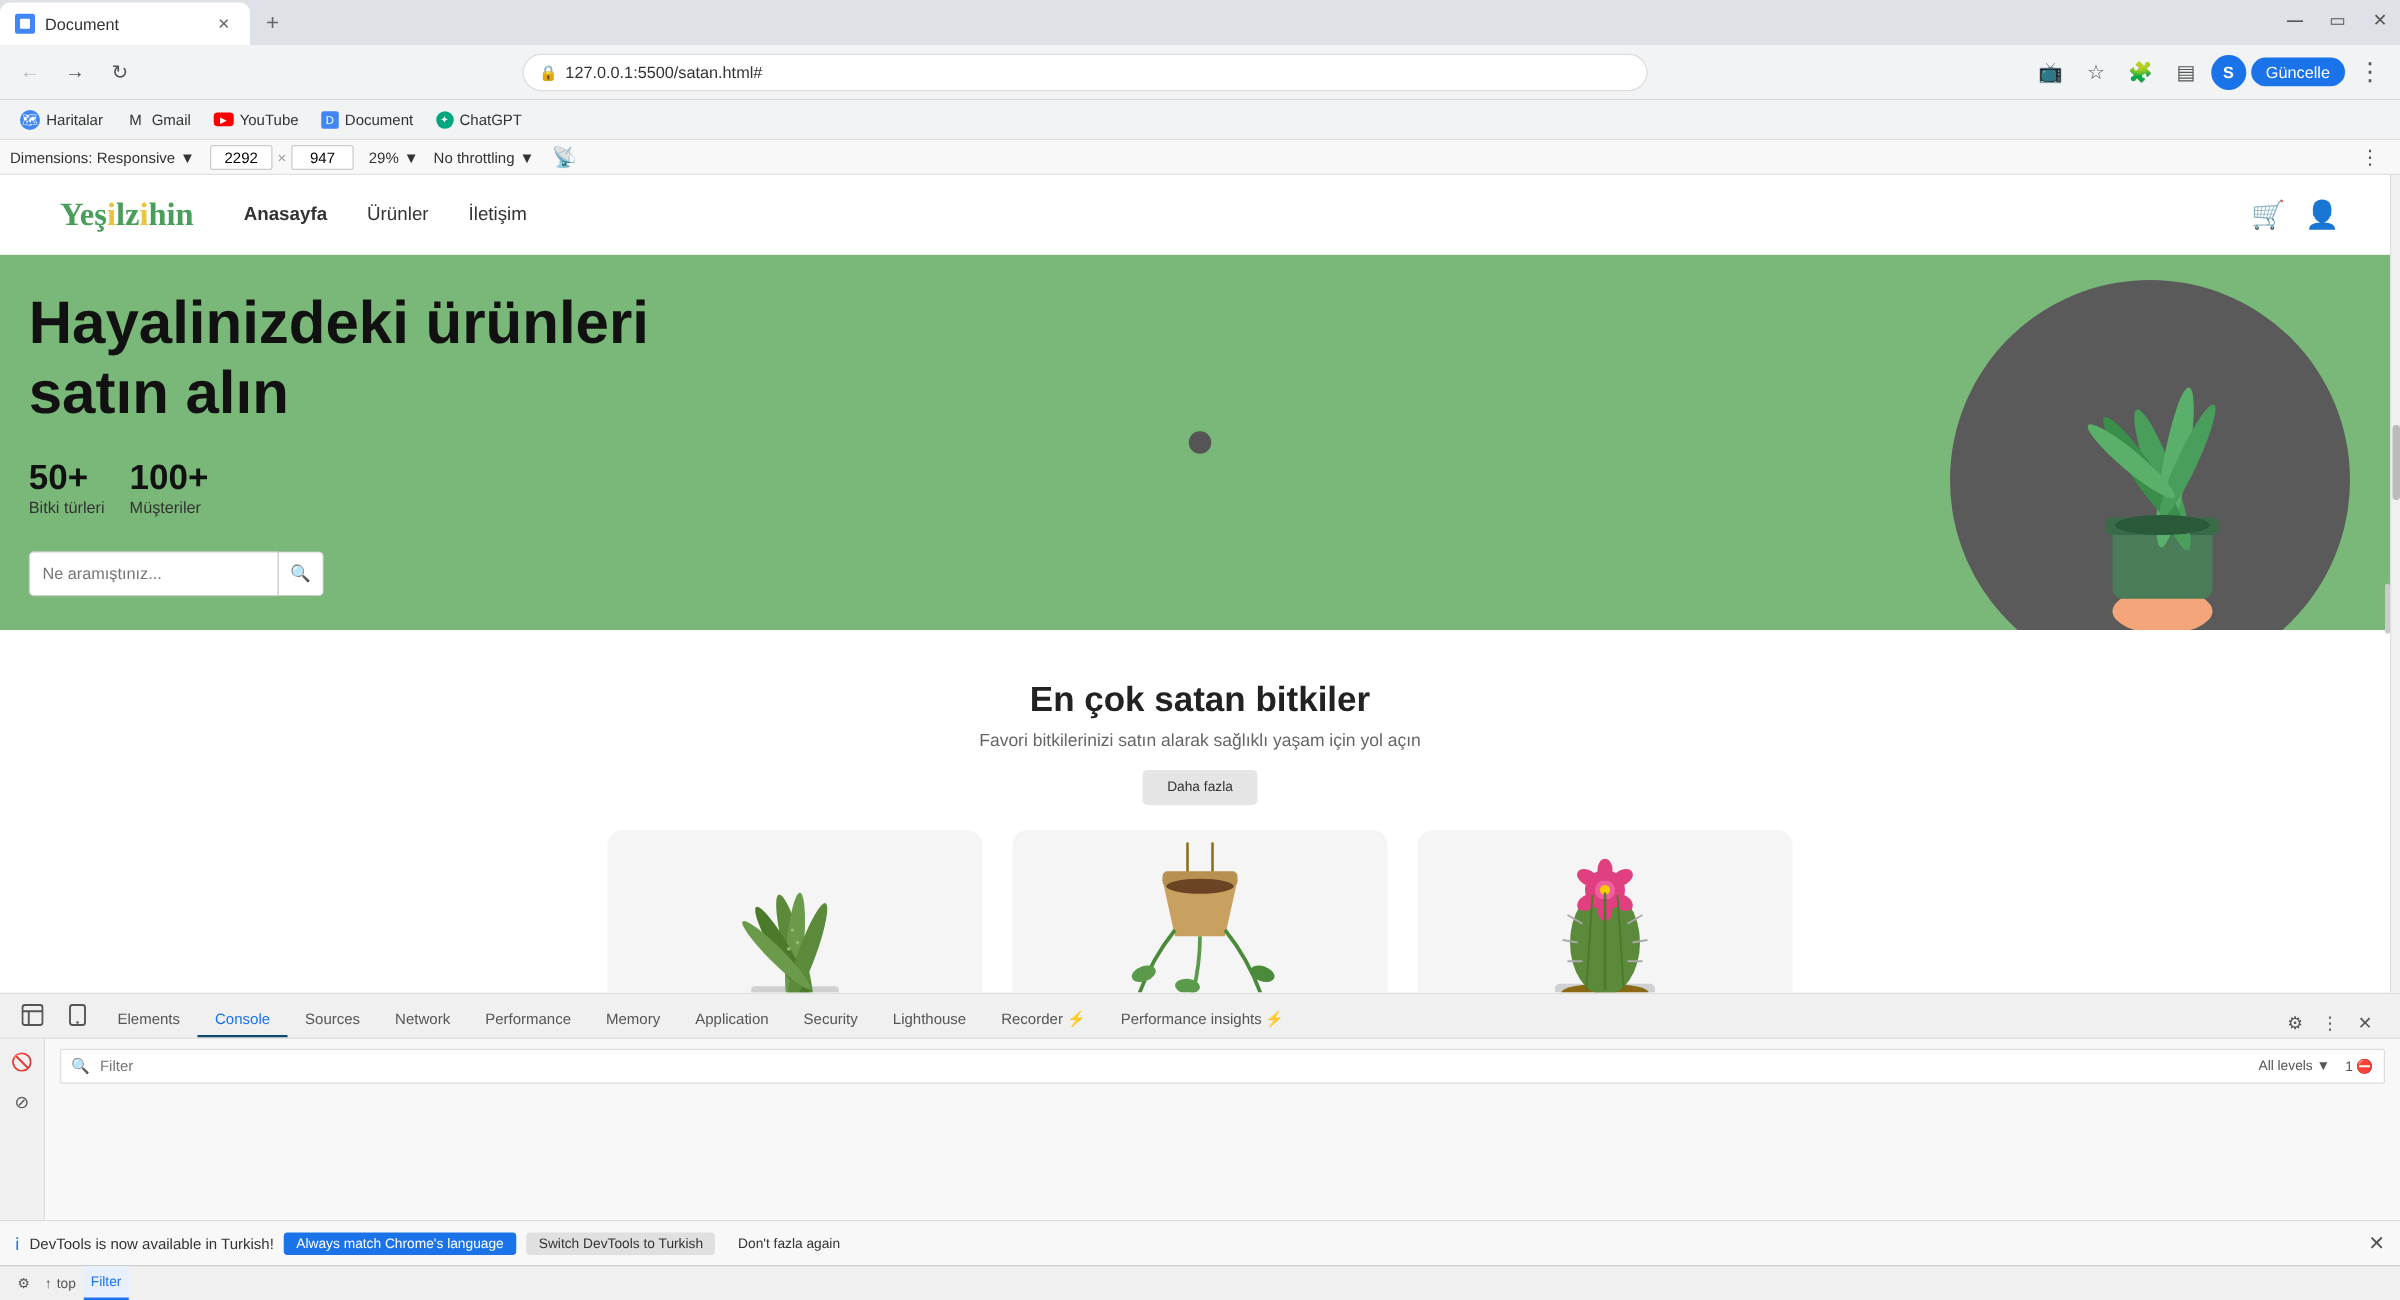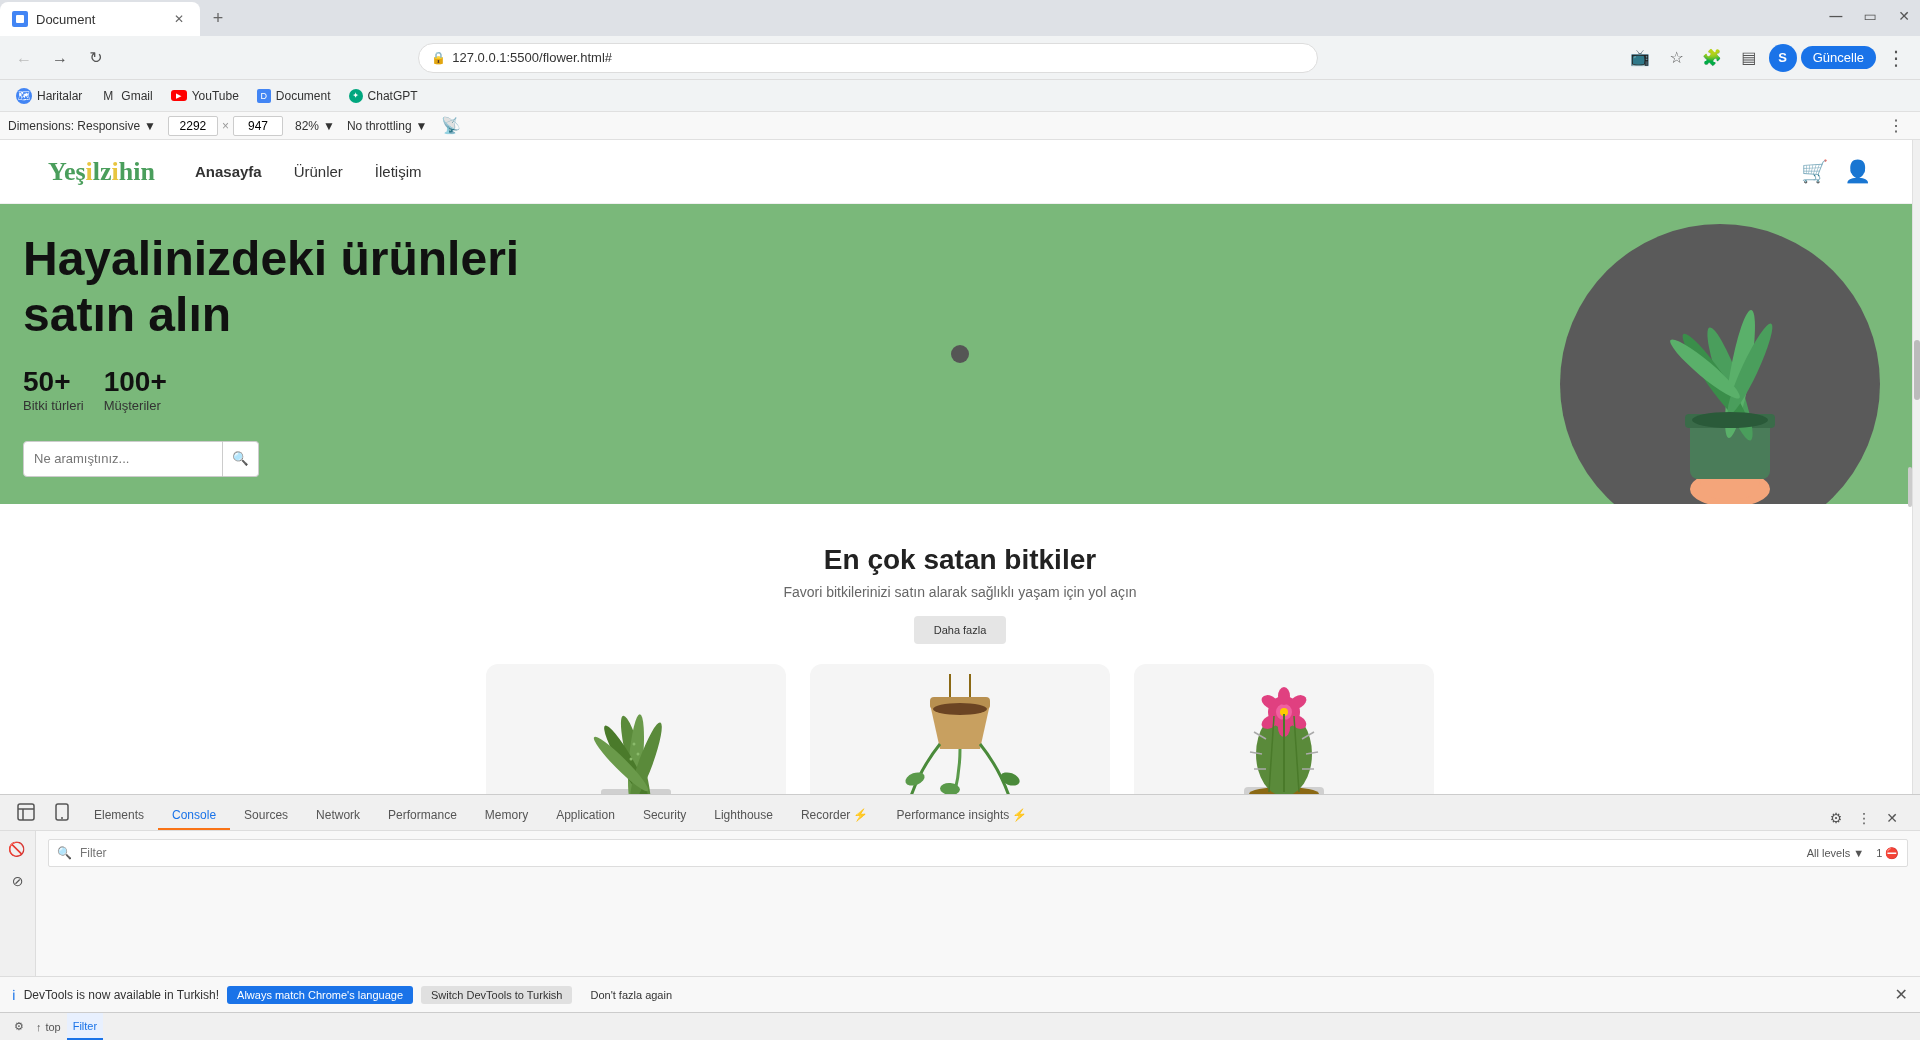--- a/index.html
+++ b/index.html
@@ -76,21 +76,21 @@
     .products-title { font-size: 28px; font-weight: 700; text-align: center; color: #222; margin-bottom: 8px; }
     .products-subtitle { font-size: 14px; color: #666; text-align: center; margin-bottom: 16px; }
     .more-btn { display: block; margin: 0 auto 20px; padding: 8px 20px; background: #e5e5e5; border: none; border-radius: 4px; font-size: 11px; cursor: pointer; color: #333; }
     .products-grid { display: flex; gap: 24px; justify-content: center; }
     .product-card { width: 300px; height: 180px; background: #f5f5f5; border-radius: 12px; overflow: hidden; display: flex; align-items: center; justify-content: center; position: relative; }
 
     
     .devtools-panel { height: 246px; background: #f8f8f8; border-top: 1px solid #ccc; display: flex; flex-direction: column; }
     .devtools-tabs { height: 36px; background: #f0f0f0; display: flex; align-items: flex-end; padding: 0 8px; gap: 0; border-bottom: 1px solid #ddd; overflow-x: auto; }
     .devtools-tab { padding: 6px 14px; font-size: 12px; color: #555; cursor: pointer; white-space: nowrap; border-bottom: 2px solid transparent; }
-    .devtools-tab.active { color: #1a73e8; border-bottom: 2px solid #f97316; }
+    .devtools-tab.active { color: #1a73e8; border-bottom: 2px solid #0c4a6e; }
     .devtools-content { flex: 1; display: flex; }
     .devtools-left { width: 36px; background: #f0f0f0; border-right: 1px solid #ddd; display: flex; flex-direction: column; align-items: center; padding-top: 4px; gap: 4px; }
     .devtools-left-btn { width: 28px; height: 28px; display: flex; align-items: center; justify-content: center; cursor: pointer; border-radius: 4px; font-size: 14px; color: #555; }
     .devtools-main { flex: 1; padding: 8px 12px; font-size: 12px; color: #333; overflow: auto; }
     .console-filter { height: 28px; background: white; border: 1px solid #ddd; display: flex; align-items: center; padding: 0 8px; gap: 8px; margin-bottom: 6px; border-radius: 2px; }
     .filter-icon { color: #999; font-size: 12px; }
     .filter-input { border: none; outline: none; font-size: 12px; flex: 1; }
 
     
     .notification-bar { height: 36px; background: #f8f8f8; border-top: 1px solid #ddd; display: flex; align-items: center; padding: 0 12px; gap: 8px; font-size: 12px; }
@@ -134,21 +134,21 @@
     </div>
   </div>
 
   <div class="nav-bar">
     <div class="nav-btn disabled">←</div>
     <div class="nav-btn">→</div>
     <div class="nav-btn">↻</div>
     <div style="flex:1;display:flex;justify-content:center;">
       <div class="address-bar">
         <span class="lock-icon">🔒</span>
-        <span class="address-text">127.0.0.1:5500/flower.html#</span>
+        <span class="address-text">127.0.0.1:5500/satan.html#</span>
       </div>
     </div>
     <div class="nav-right">
       <div class="nav-icon-btn">📺</div>
       <div class="nav-icon-btn">☆</div>
       <div class="nav-icon-btn">🧩</div>
       <div class="nav-icon-btn">▤</div>
       <div class="profile-btn">S</div>
       <div class="update-btn">Güncelle</div>
       <div class="nav-icon-btn" style="font-size:20px;">⋮</div>
@@ -194,21 +194,21 @@
       <div class="dim-group">
         <span>Dimensions: Responsive</span>
         <span>▼</span>
       </div>
       <div class="dim-group">
         <input class="dim-input" type="text" value="2292" style="">
         <span class="dim-separator">×</span>
         <input class="dim-input" type="text" value="947" style="">
       </div>
       <div class="dim-group">
-        <span>82%</span>
+        <span>29%</span>
         <span>▼</span>
       </div>
       <div class="dim-group">
         <span>No throttling</span>
         <span>▼</span>
       </div>
       <div class="nav-icon-btn" style="font-size:16px;width:24px;height:24px;">📡</div>
       <div style="margin-left:auto;" class="nav-icon-btn">⋮</div>
     </div>
 

